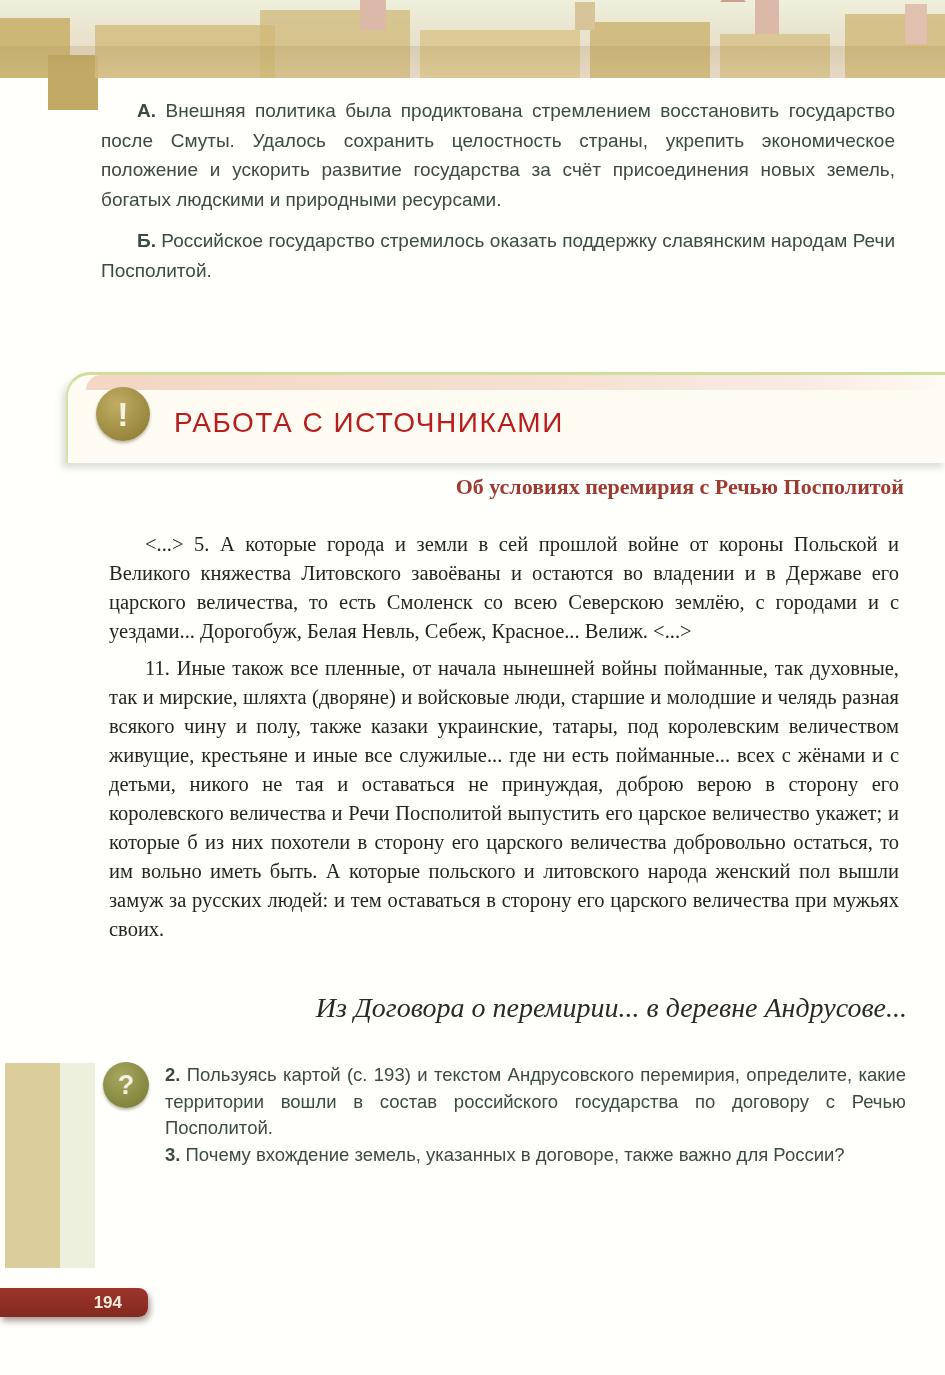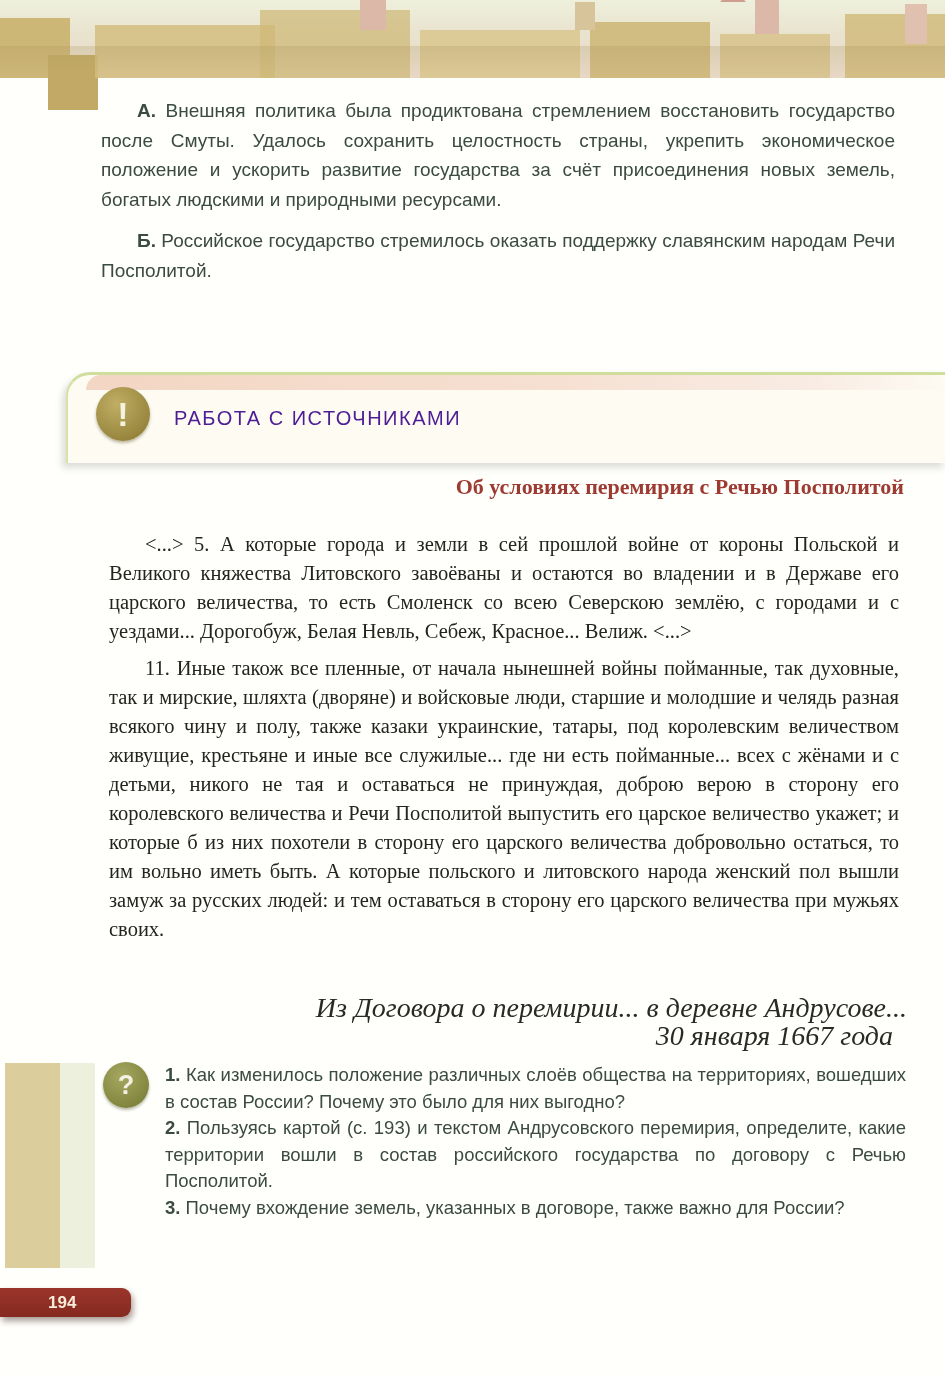--- a/index.html
+++ b/index.html
@@ -57,21 +57,21 @@
   }
   .excl-circle{
     position:absolute;left:28px;top:12px;width:54px;height:54px;border-radius:50%;
     background:radial-gradient(circle at 38% 32%,#bfae63,#99873f 70%,#837230 100%);
     box-shadow:0 2px 3px rgba(90,80,40,.4);
     display:flex;align-items:center;justify-content:center;
   }
   .excl-circle span{color:#f6f2e2;font-weight:bold;font-size:34px;line-height:1;}
   .banner-title{
     position:absolute;left:106px;top:32px;
-    font-size:20px;letter-spacing:1.5px;color:#4c1d95;
+    font-size:28px;letter-spacing:1.5px;color:#b91c1c;
   }
 
   
   .doc-heading{
     position:absolute;top:474px;left:124px;width:780px;
     font-family:"Liberation Serif",serif;font-weight:bold;
     font-size:22px;color:#9d3a31;text-align:right;
   }
   .doc-body{
     position:absolute;top:522px;left:101px;width:806px;
@@ -107,25 +107,25 @@
   .questions{
     position:absolute;top:1062px;left:165px;width:741px;
     font-size:18.5px;line-height:26.5px;color:#3c4b42;
     text-align:justify;
   }
   .questions p{margin:0;}
   .questions .qnum{font-weight:bold;}
 
   
   .page-badge{
-    position:absolute;left:0;top:1288px;width:131px;height:29px;
+    position:absolute;left:0;top:1288px;width:148px;height:29px;
     background:linear-gradient(to bottom,#9a352c,#85291f);
     border-radius:0 9px 9px 0;
     box-shadow:2px 4px 6px rgba(60,30,25,.45);
-    display:flex;align-items:center;
+    display:flex;align-items:center;justify-content:flex-end;
     padding-right:26px;box-sizing:border-box;padding-left:48px;
   }
   .page-badge span{color:#f8ecd9;font-weight:bold;font-size:17px;}
 </style>
 </head>
 <body>
 
 <div class="art-band">
   <div class="blk b1"></div>
   <div class="blk b2"></div>
@@ -159,30 +159,28 @@
 
 <div class="doc-heading">Об условиях перемирия с Речью Посполитой</div>
 
 <div class="doc-body">
   <p>&lt;...&gt; 5. А которые города и земли в сей прошлой войне от короны Польской и Великого княжества Литовского завоёваны и остаются во владении и в Державе его царского величества, то есть Смоленск со всею Северскою землёю, с городами и с уездами... Дорогобуж, Белая Невль, Себеж, Красное... Велиж. &lt;...&gt;</p>
   <p>11. Иные також все пленные, от начала нынешней войны пойманные, так духовные, так и мирские, шляхта (дворяне) и войсковые люди, старшие и молодшие и челядь разная всякого чину и полу, также казаки украинские, татары, под королевским величеством живущие, крестьяне и иные все служилые... где ни есть пойманные... всех с жёнами и с детьми, никого не тая и оставаться не принуждая, доброю верою в сторону его королевского величества и Речи Посполитой выпустить его царское величество укажет; и которые б из них похотели в сторону его царского величества добровольно остаться, то им вольно иметь быть. А которые польского и литовского народа женский пол вышли замуж за русских людей: и тем оставаться в сторону его царского величества при мужьях своих.</p>
 </div>
 
 <div class="attribution">
   <div class="line1">Из Договора о перемирии... в деревне Андрусове...</div>
-  <div class="line2">30 января 1667 года</div>
 </div>
 
 <div class="q-strip-tan"></div>
 <div class="q-strip-pale"></div>
 <div class="q-circle">
   <span>?</span>
 </div>
 
 <div class="questions">
-  <p><span class="qnum">1.</span><span> Как изменилось положение различных слоёв общества на территориях, вошедших в состав России? Почему это было для них выгодно?</span></p>
   <p><span class="qnum">2.</span><span> Пользуясь картой (с. 193) и текстом Андрусовского перемирия, определите, какие территории вошли в состав российского государства по договору с Речью Посполитой.</span></p>
   <p><span class="qnum">3.</span><span> Почему вхождение земель, указанных в договоре, также важно для России?</span></p>
 </div>
 
 <div class="page-badge">
   <span>194</span>
 </div>
 
 </body></html>

